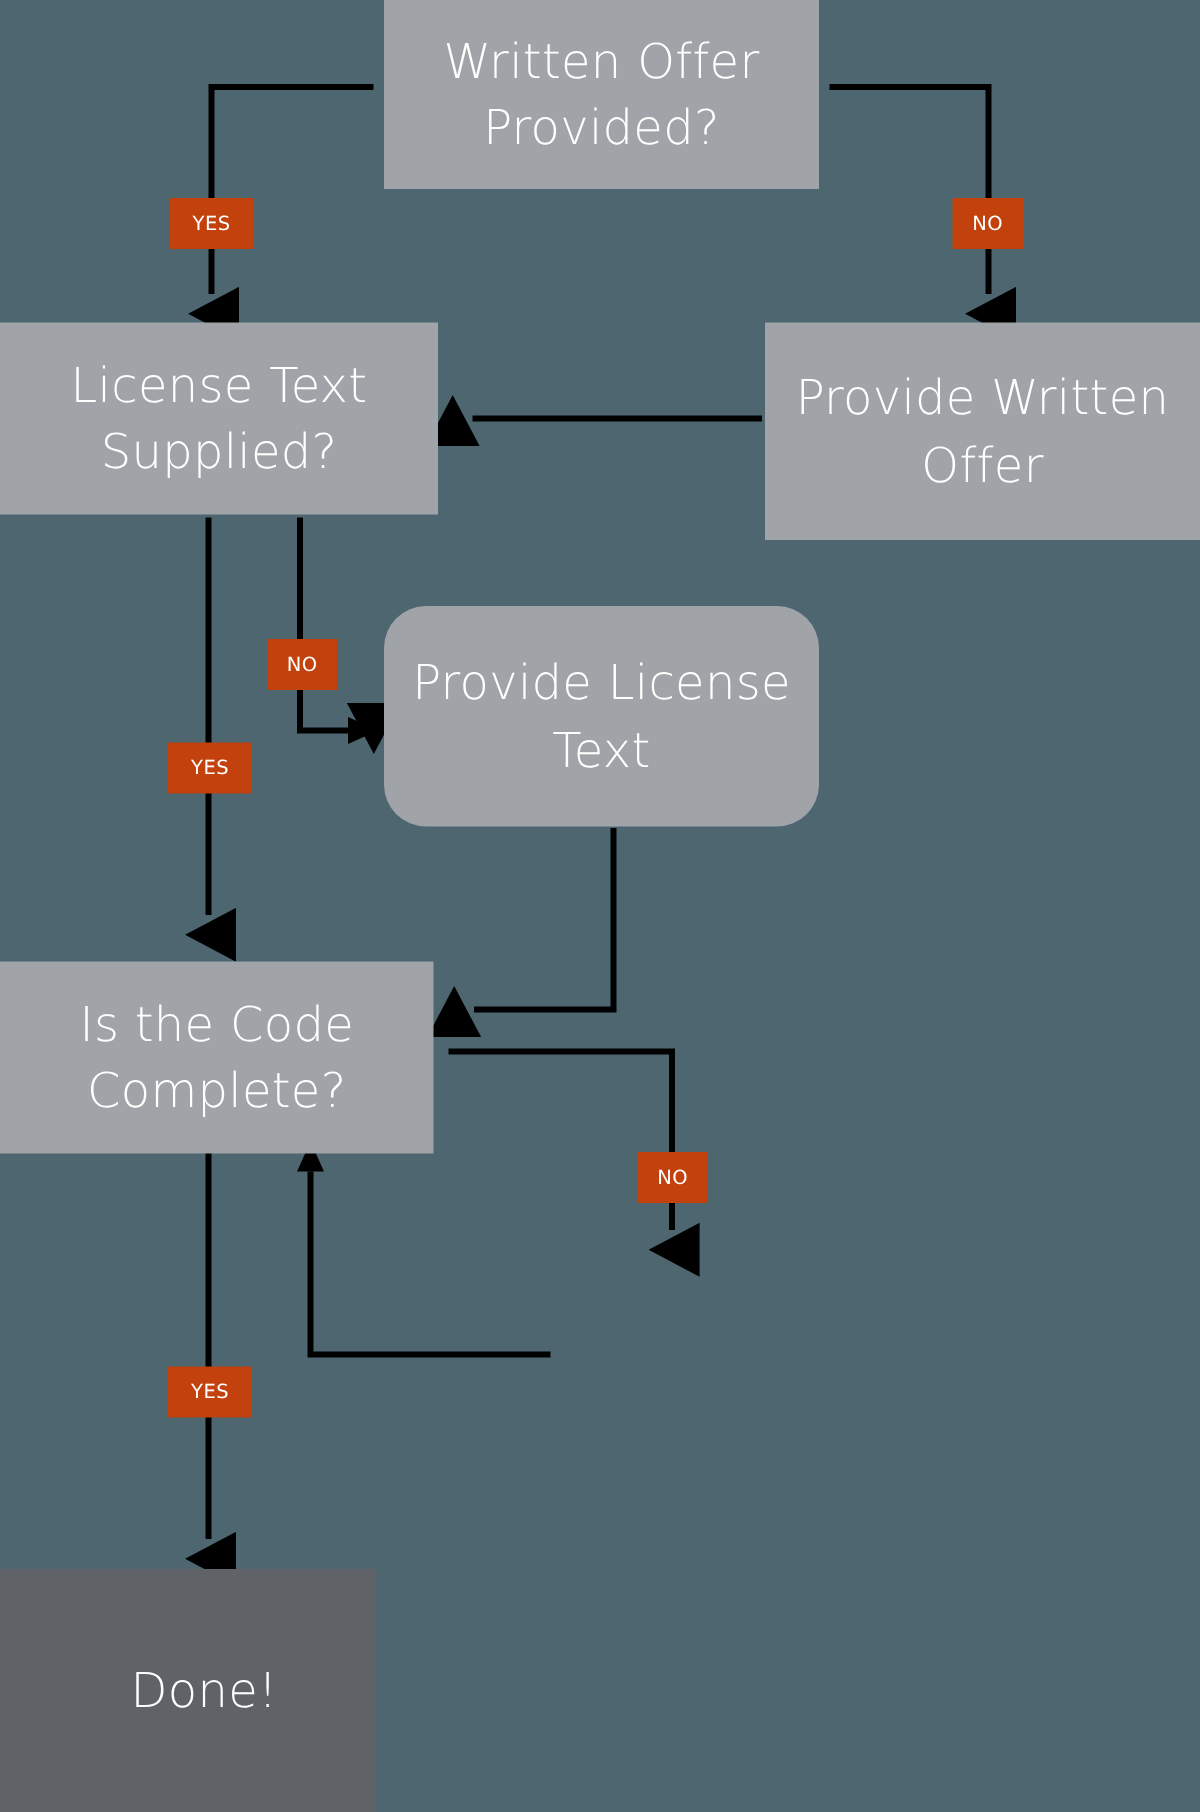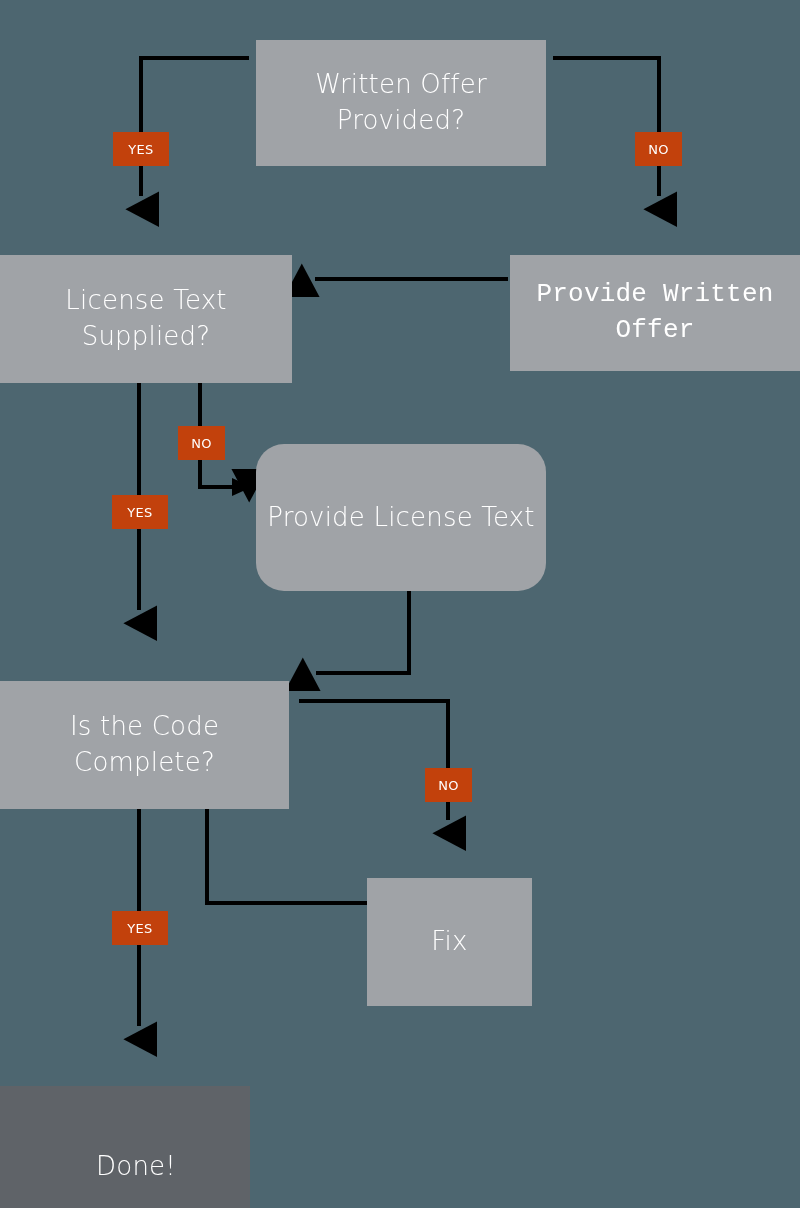--- a/index.html
+++ b/index.html
@@ -24,27 +24,26 @@
     height: 1208px;
   }
   .node {
     position: absolute;
     box-sizing: border-box;
     display: flex;
     align-items: center;
     justify-content: center;
     text-align: center;
     color: #ffffff;
-    font-size: 26px;
+    font-size: 32px;
     font-weight: 300;
     line-height: 1.38;
     letter-spacing: 0.2px;
     padding: 6px 10px;
     z-index: 3;
-    margin-top: 40px;
   }
   .node-process   { background: #a0a3a7; }
   .node-terminal  { background: #5f6368; padding-left: 32px; }
 
   .edge-label {
     position: absolute;
     box-sizing: border-box;
     background: #c2410c;
     color: #ffffff;
     font-size: 13px;
@@ -112,35 +111,32 @@
   </svg>
 
   <div class="node node-process" style="left:256px; top:0px; width:290px; height:126px;">
     <span>Written Offer Provided?</span>
   </div>
 
   <div class="node node-process" style="left:0px; top:215px; width:292px; height:128px;">
     <span>License Text Supplied?</span>
   </div>
 
-  <div class="node node-process" style="left:510px; top:215px; width:290px; height:116px;font-family:Liberation Mono, monospace;">
+  <div class="node node-process" style="left:510px; top:215px; width:290px; height:145px;">
     <span>Provide Written Offer</span>
   </div>
 
   <div class="node node-process" style="left:256px; top:404px; width:290px; height:147px;border-radius:28px;">
     <span>Provide License Text</span>
   </div>
 
   <div class="node node-process" style="left:0px; top:641px; width:289px; height:128px;">
     <span>Is the Code Complete?</span>
   </div>
 
-  <div class="node node-process" style="left:367px; top:838px; width:165px; height:128px;">
-    <span>Fix</span>
-  </div>
 
   <div class="node node-terminal" style="left:0px; top:1046px; width:250px; height:162px;">
     <span>Done!</span>
   </div>
 
   <div class="edge-label" style="left:113px; top:107px; width:56px; height:34px;">
     <span>YES</span>
   </div>
 
   <div class="edge-label" style="left:635px; top:107px; width:47px; height:34px;">

